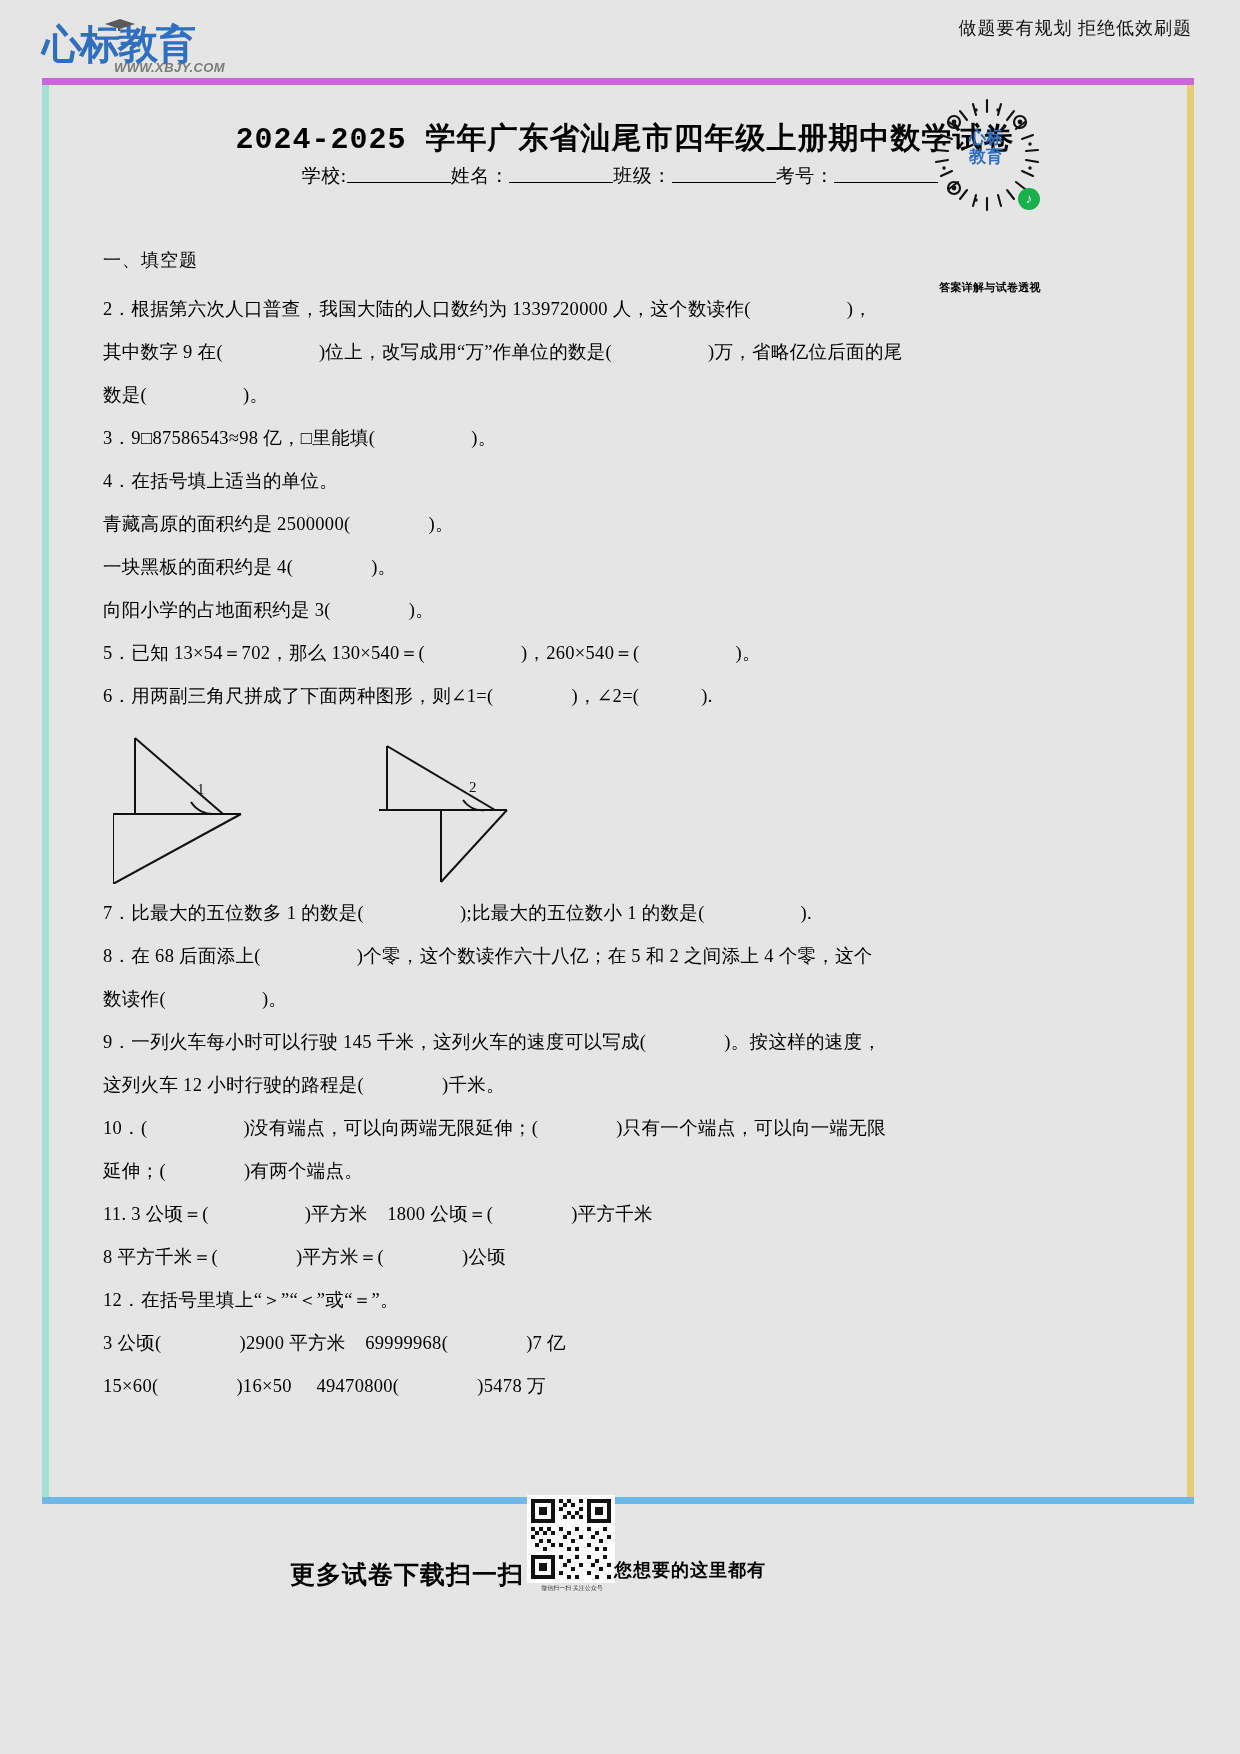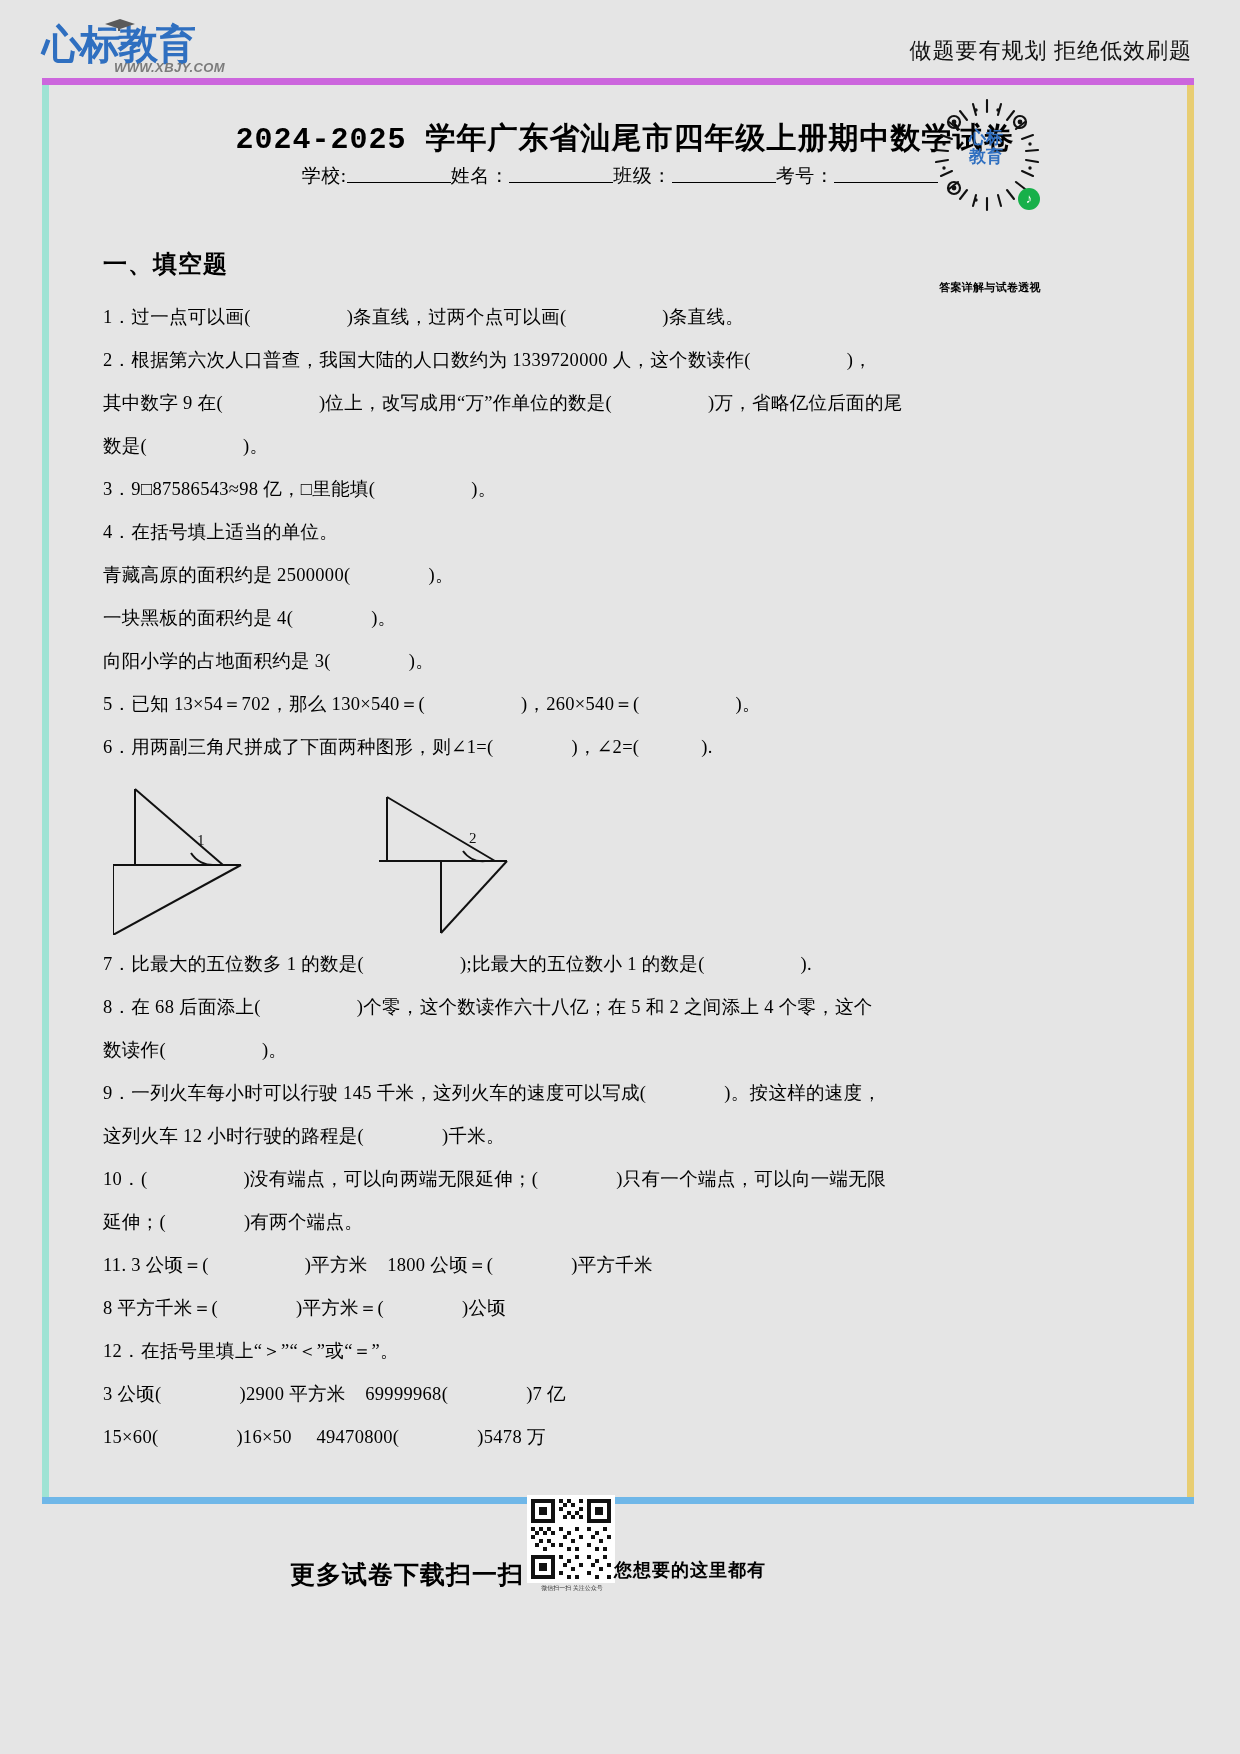--- a/index.html
+++ b/index.html
@@ -48,23 +48,23 @@
     color: #7b7b7b;
     letter-spacing: 0.4px;
   }
   .logo-cap {
     position: absolute;
     left: 63px; top: -3px;
     width: 30px; height: 13px;
   }
   .slogan {
     position: absolute;
-    right: 48px; top: 36px;
+    right: 48px; top: 16px;
     font-family: "Liberation Serif", serif;
-    font-size: 22px;
+    font-size: 18px;
     color: #111;
     white-space: nowrap;
     letter-spacing: 1px;
   }
 
   
   .bar-purple {
     position: absolute;
     left: 42px; top: 78px;
     width: 1152px; height: 7px;
@@ -155,22 +155,22 @@
   }
 
   
   .content {
     position: absolute;
     left: 103px; top: 248px;
     width: 948px;
   }
   .section-head {
     font-family: "Liberation Sans", sans-serif;
-    font-weight: 700;
-    font-size: 24px;
+    font-weight: 400;
+    font-size: 18px;
     color: #000;
     letter-spacing: 1px;
     margin-bottom: 16px;
   }
   .q {
     font-size: 18.5px;
     line-height: 43px;
     color: #000;
     letter-spacing: 0.3px;
     white-space: nowrap;
@@ -307,23 +307,20 @@
       <div class="l2">教育</div>
     </div>
     <div class="qr-badge">♪</div>
   </div>
   <div class="qr-caption">答案详解与试卷透视</div>
 
   <div class="content">
 
     <div class="section-head">一、填空题</div>
 
-    <div class="q">
-      <span>1．</span><span>过一点可以画(</span><span class="blank"></span><span>)条直线，过两个点可以画(</span><span class="blank"></span><span>)条直线。</span>
-    </div>
 
     <div class="q">
       <span>2．</span><span>根据第六次人口普查，我国大陆的人口数约为 1339720000 人，这个数读作(</span><span class="blank"></span>)，
     </div>
     <div class="q">
       <span>其中数字 9 在(</span><span class="blank"></span><span>)位上，改写成用“万”作单位的数是(</span><span class="blank"></span><span>)万，省略亿位后面的尾</span>
     </div>
     <div class="q">
       <span>数是(</span><span class="blank"></span><span>)。</span>
     </div>

